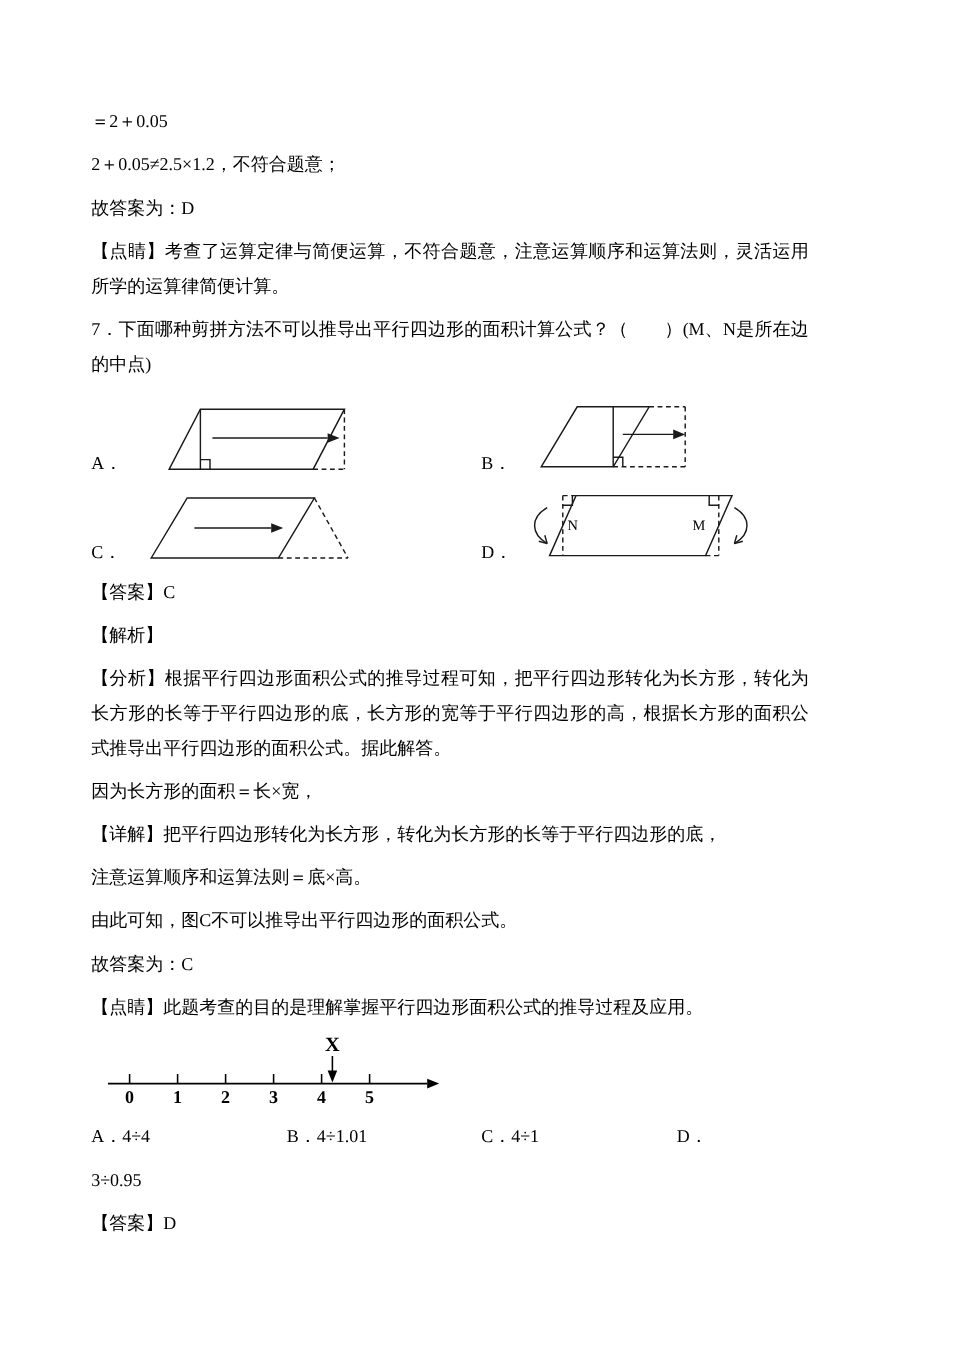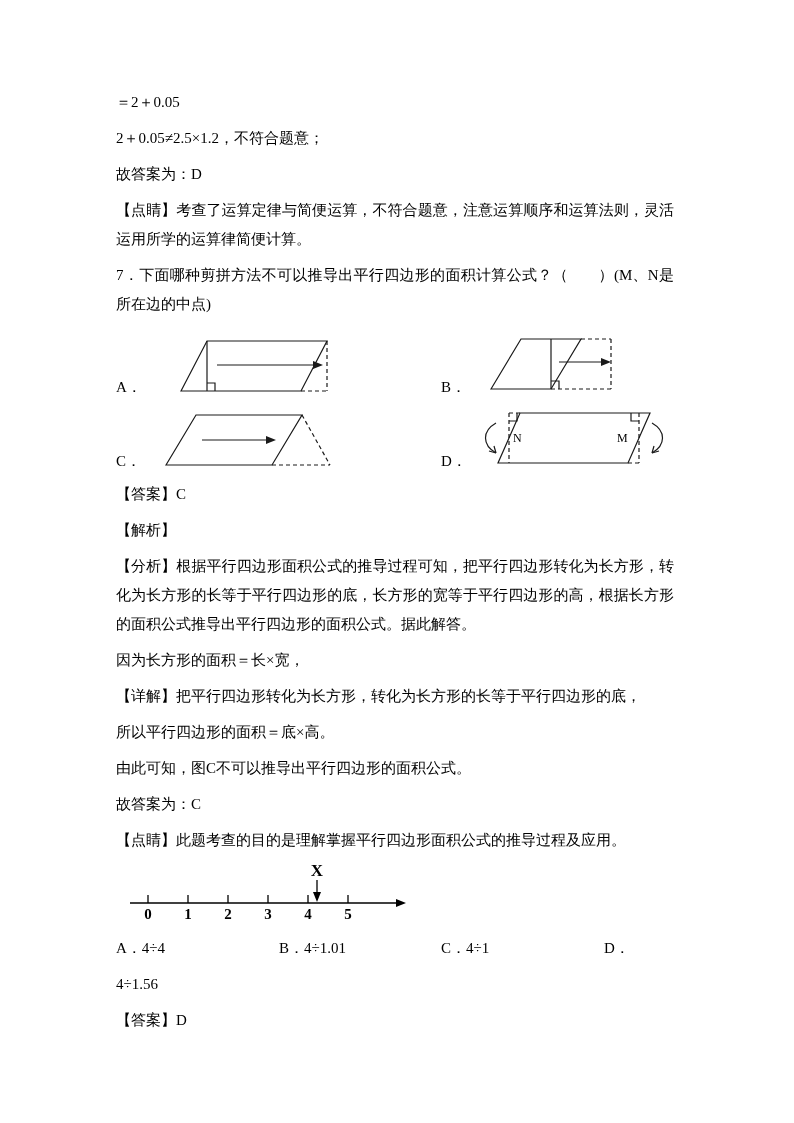--- a/index.html
+++ b/index.html
@@ -2,21 +2,21 @@
 <html><head>
 <meta charset="utf-8">
 <style>
   * { box-sizing: border-box; }
   html, body { margin: 0; padding: 0; background: #ffffff; }
   .page {
     position: relative;
     width: 794px;
     height: 1123px;
     background: #ffffff;
-    padding: 88px 120px 0 116px;
+    padding: 88px 120px 0 76px;
     font-family: "Liberation Serif", "DejaVu Serif", serif;
     font-size: 15px;
     color: #000;
     overflow: hidden;
   }
   p.line { margin: 0 0 7px 0; line-height: 29px; text-align: justify; }
   .marker { font-weight: normal; margin-top: 20px; }
 
   .fig-grid { display: grid; grid-template-columns: 325px 1fr; margin: 2px 0 6px 0; }
   .fig-cell { display: flex; align-items: flex-end; gap: 9px; padding: 5px 0 3px 0; }
@@ -102,21 +102,21 @@
       </svg>
     </div>
   </div>
 
   <p class="line"><span class="marker">【答案】</span><span>C</span></p>
   <p class="line"><span class="marker">【解析】</span><span></span></p>
   <p class="line"><span class="marker">【分析】</span><span>根据平行四边形面积公式的推导过程可知，把平行四边形转化为长方形，转化为长方形的长等于平行四边形的底，长方形的宽等于平行四边形的高，根据长方形的面积公式推导出平行四边形的面积公式。据此解答。</span></p>
 
   <p class="line"><span class="marker"></span><span>因为长方形的面积＝长×宽，</span></p>
   <p class="line"><span class="marker">【详解】</span><span>把平行四边形转化为长方形，转化为长方形的长等于平行四边形的底，</span></p>
-  <p class="line"><span class="marker"></span><span>所以平行四边形的面积＝底×高。</span></p>
+  <p class="line"><span class="marker"></span><span>注意运算顺序和运算法则＝底×高。</span></p>
   <p class="line"><span class="marker"></span><span>由此可知，图C不可以推导出平行四边形的面积公式。</span></p>
   <p class="line"><span class="marker"></span><span>故答案为：C</span></p>
   <p class="line"><span class="marker">【点睛】</span><span>此题考查的目的是理解掌握平行四边形面积公式的推导过程及应用。</span></p>
 
 
   <div class="numberline-wrap">
     <svg class="numberline" width="300" height="60" viewBox="0 0 300 60">
       <text class="xlab" x="193" y="14">X</text>
       <line x1="193" y1="18" x2="193" y2="31"></line>
       <polygon points="189,30 197,30 193,40"></polygon>
@@ -136,16 +136,16 @@
       <text class="tick" x="224" y="57">5</text>
     </svg>
   </div>
 
   <div class="q8-options">
     <span>A．4÷4</span>
     <span>B．4÷1.01</span>
     <span>C．4÷1</span>
     <span>D．</span>
   </div>
-  <p class="line"><span>4÷1.56</span></p>
+  <p class="line"><span>3÷0.95</span></p>
   <p class="line"><span class="marker">【答案】</span><span>D</span></p>
 
 </div>
 
 </body></html>

